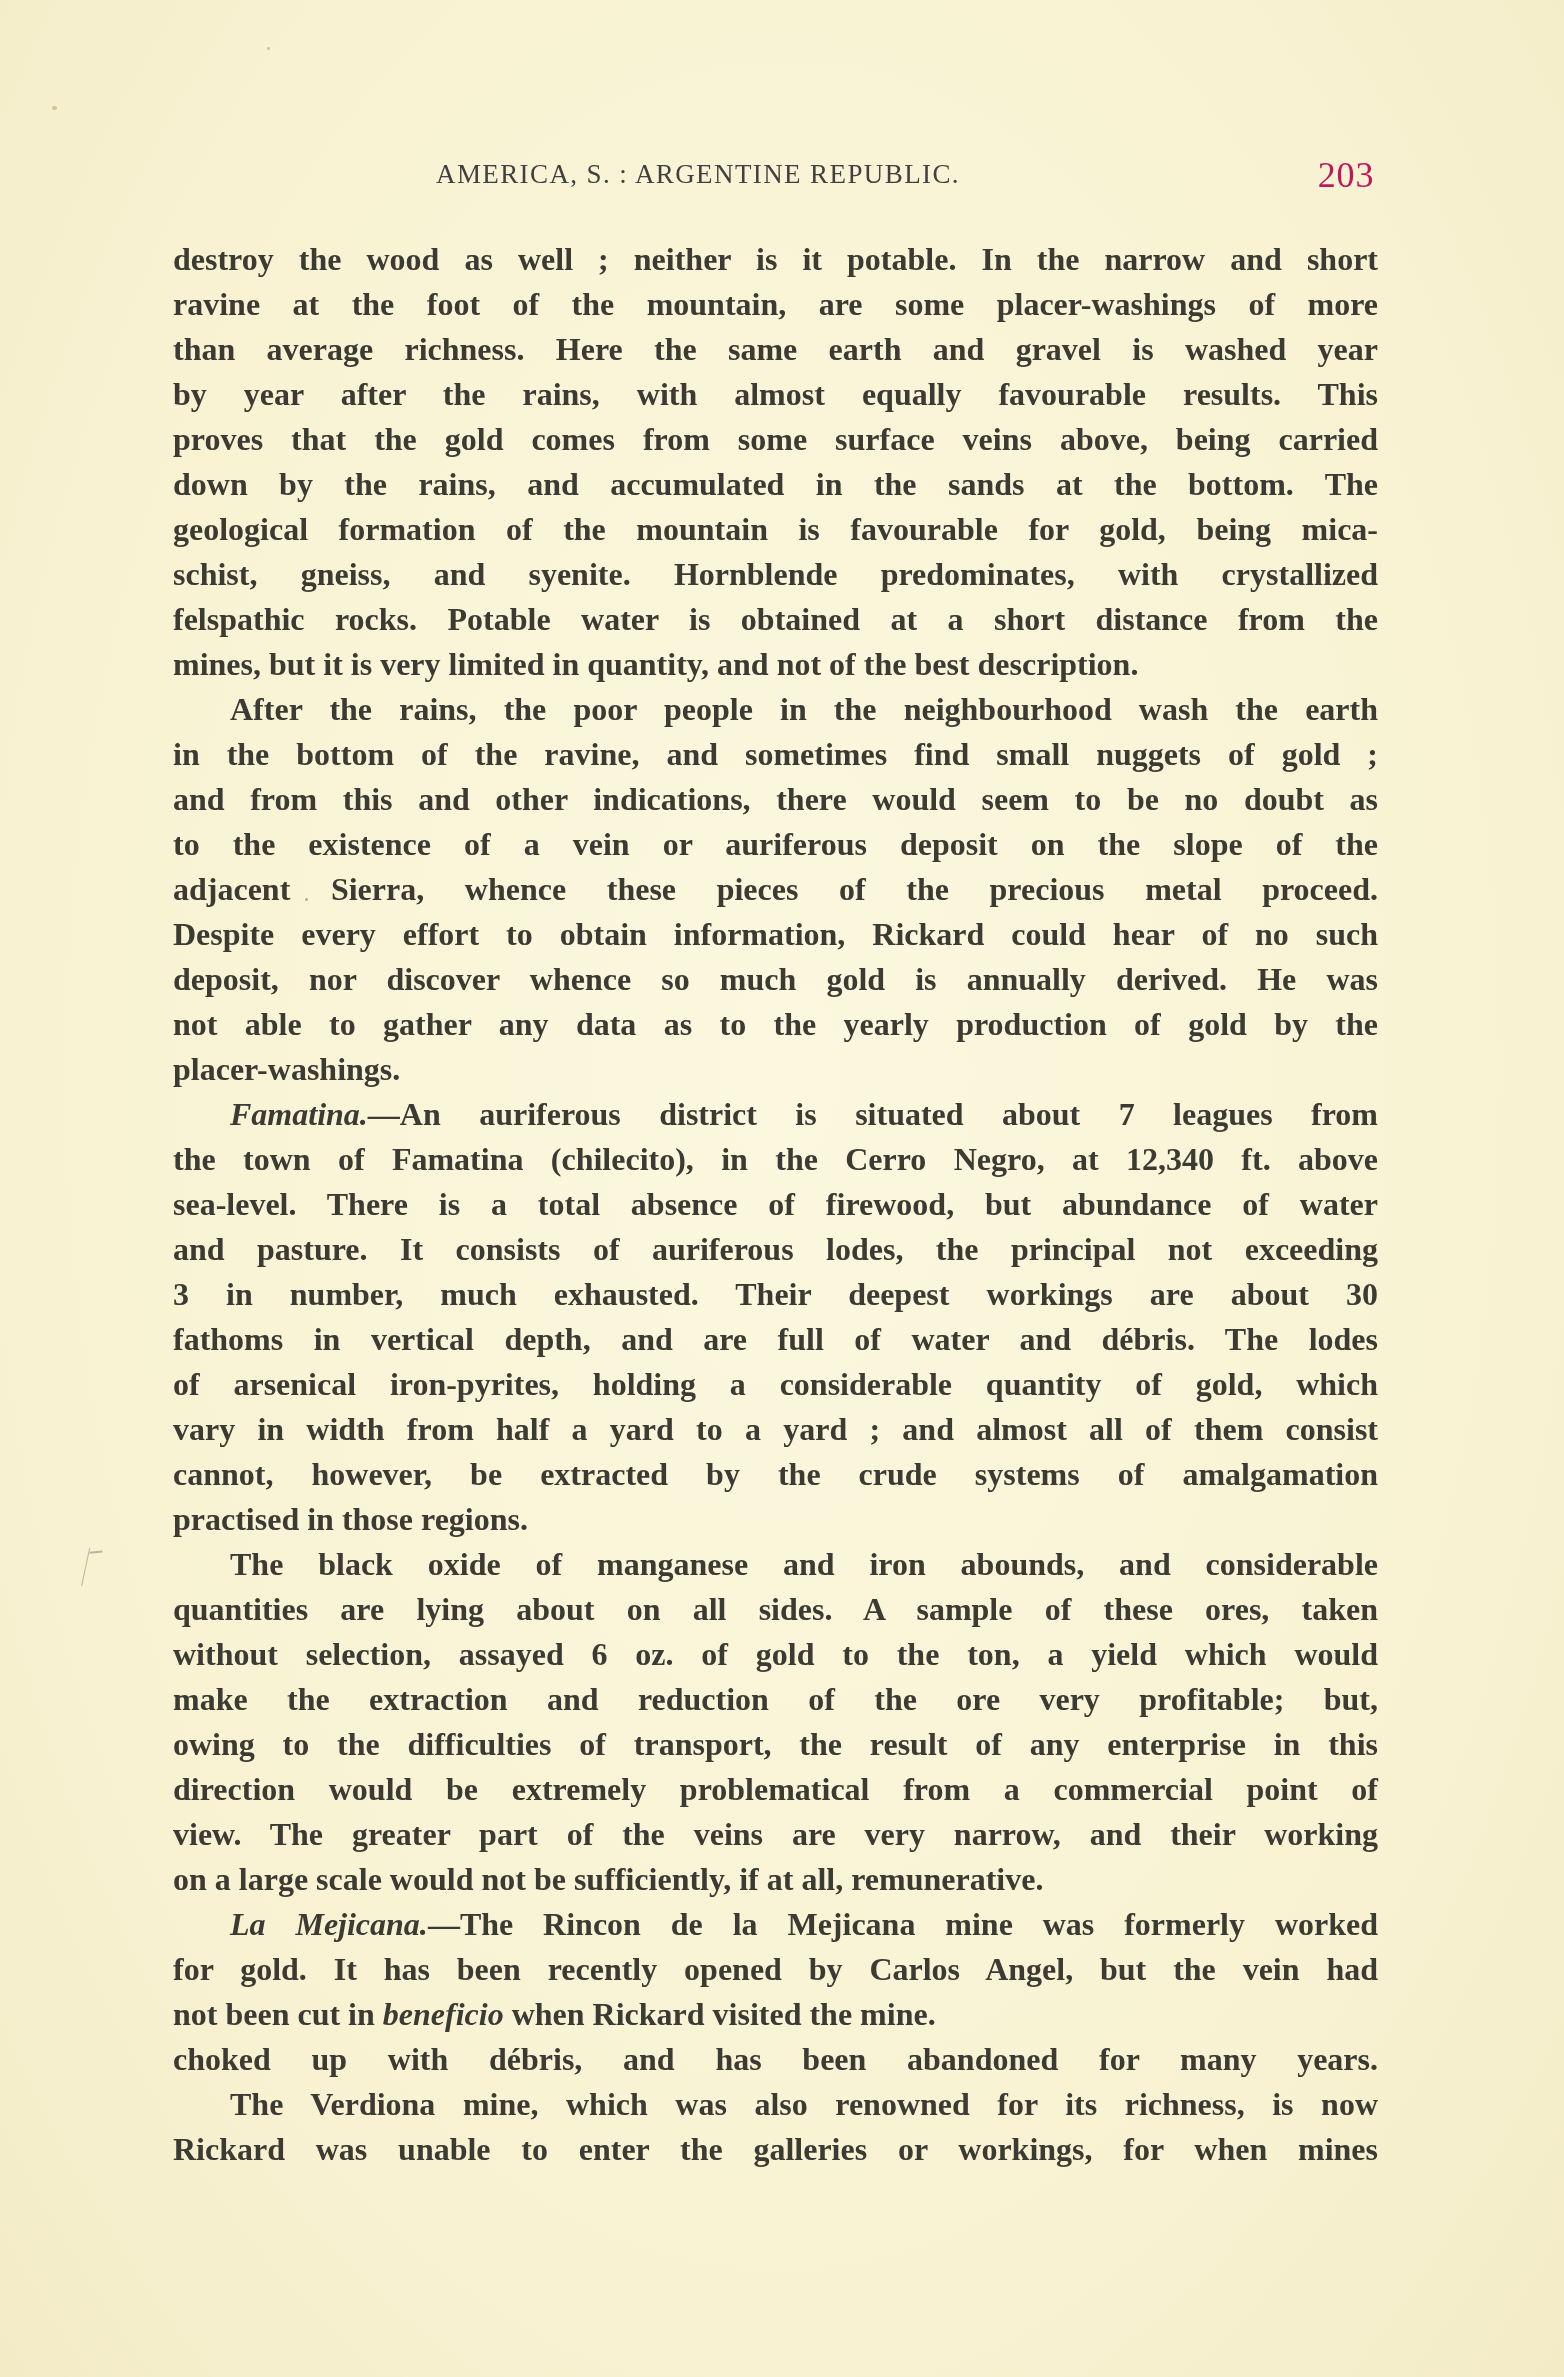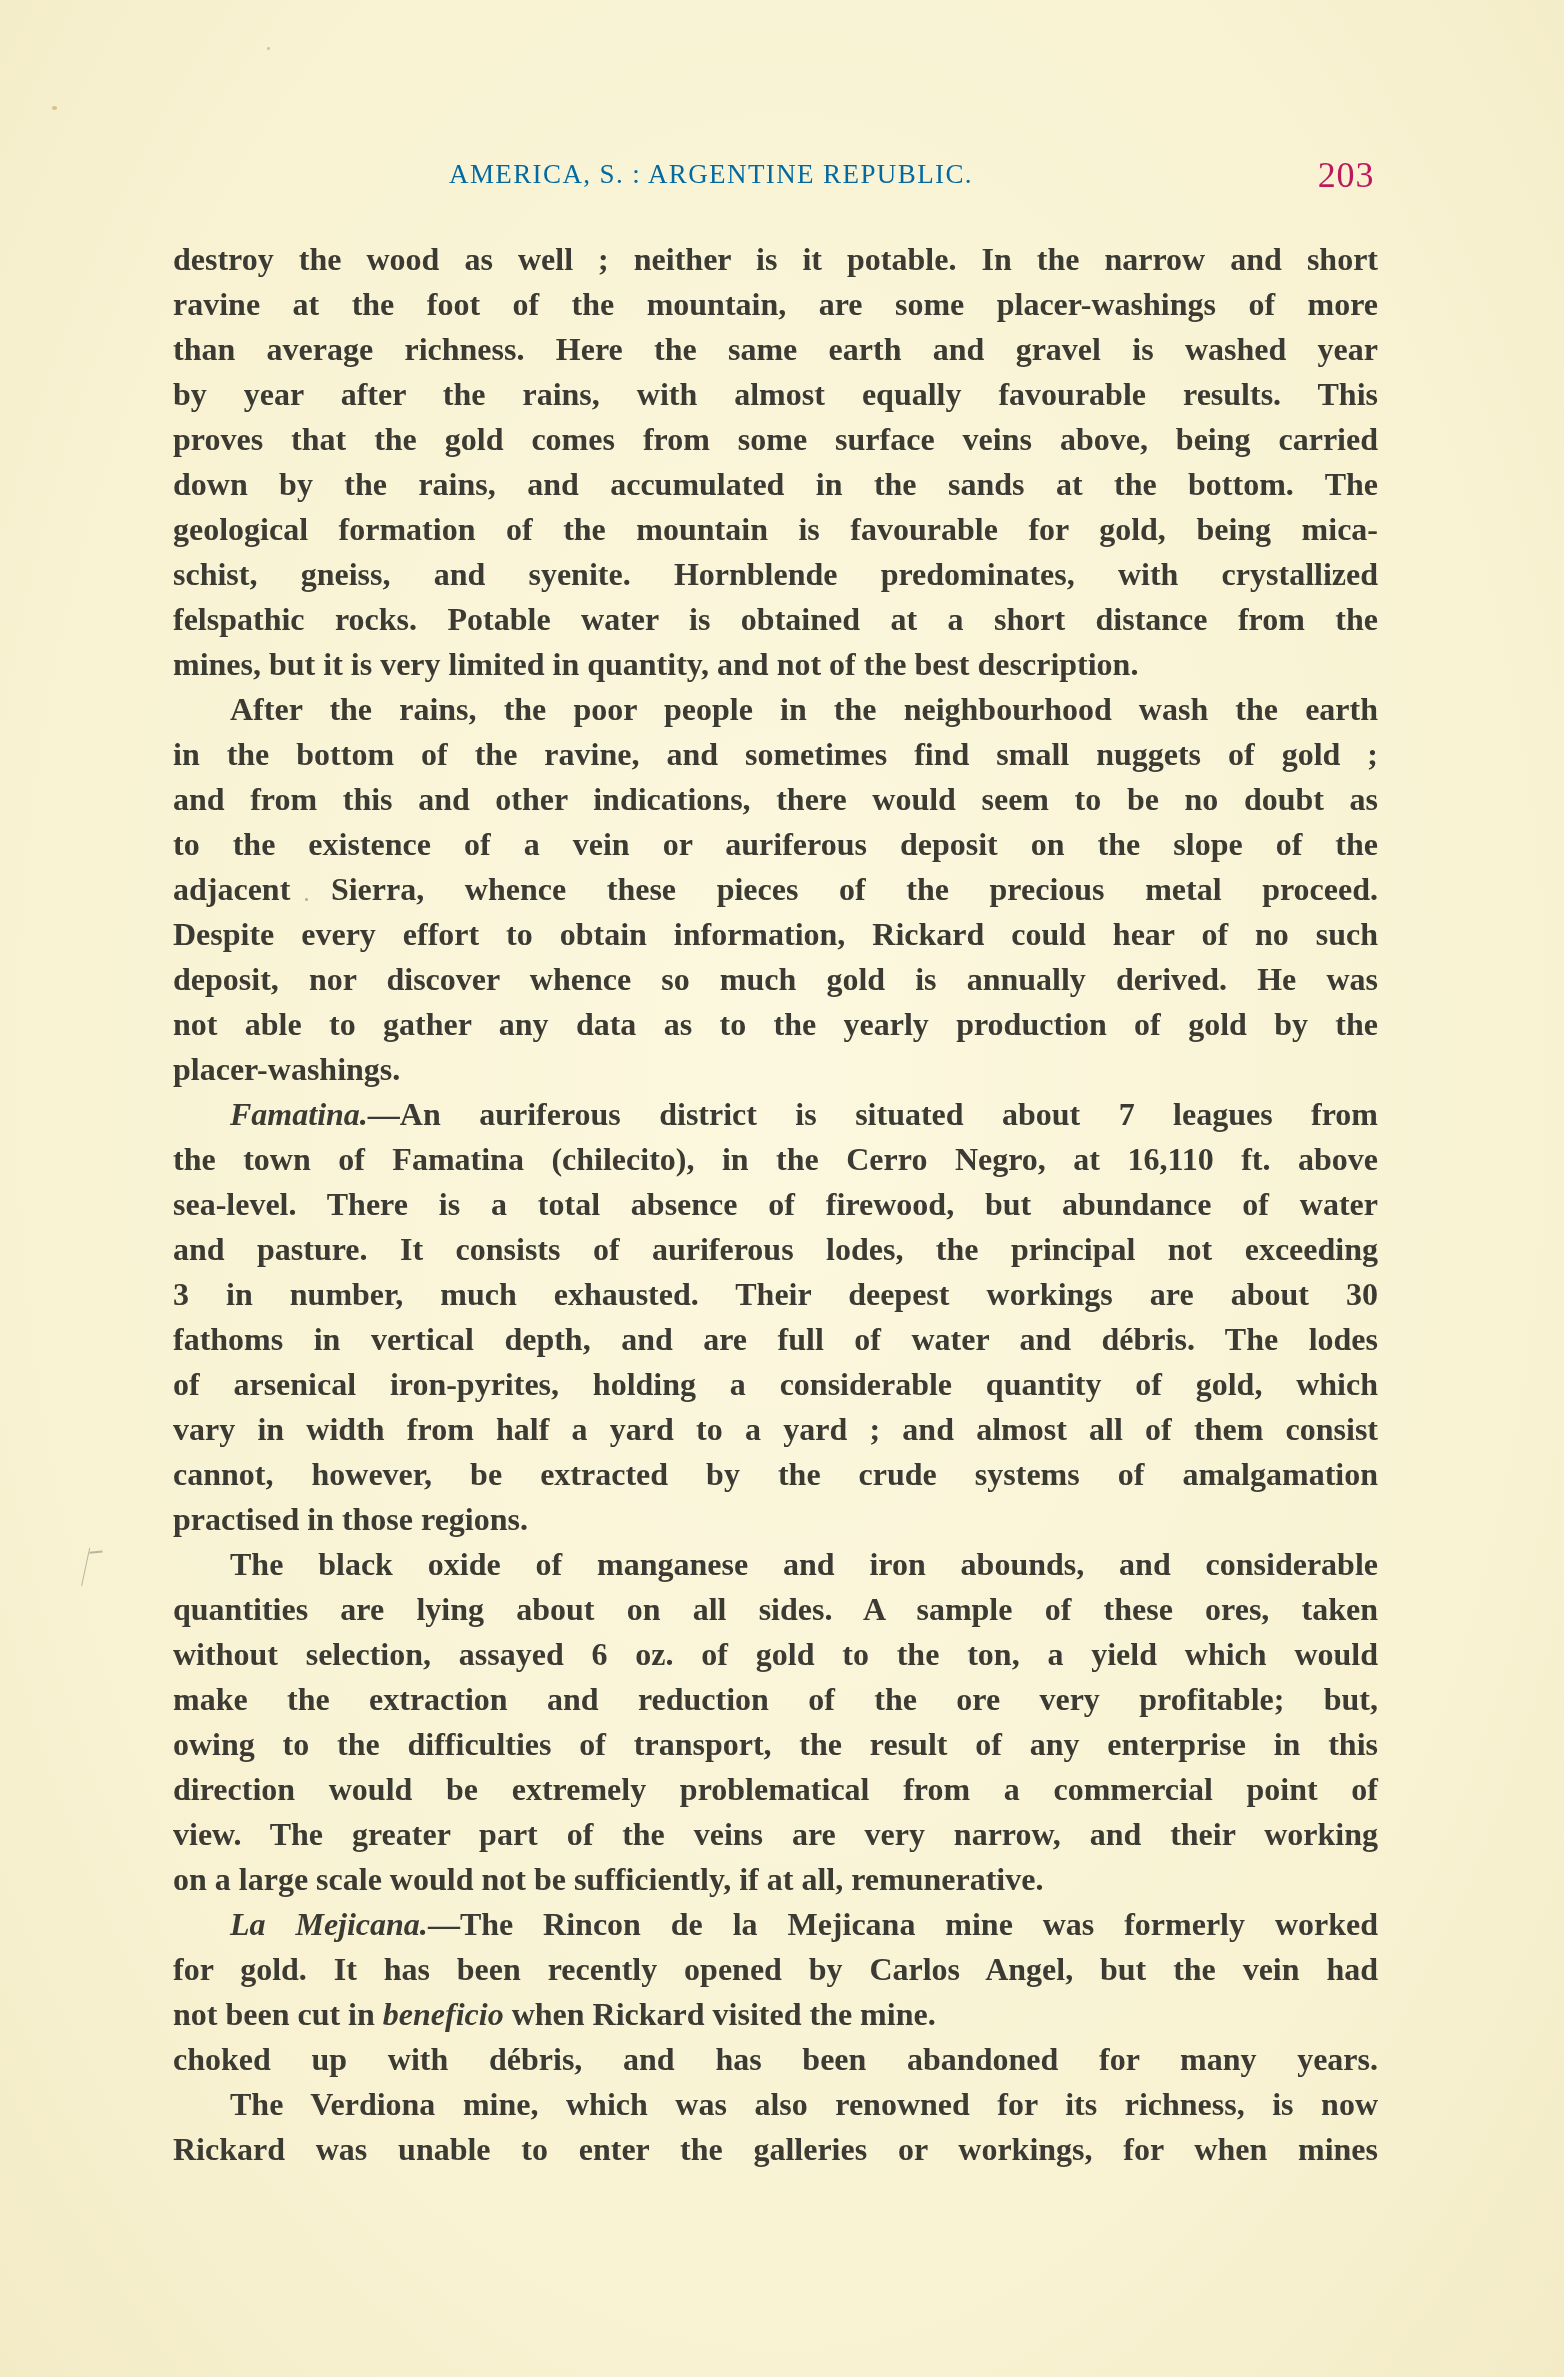--- a/index.html
+++ b/index.html
@@ -25,25 +25,25 @@
     }
     .running-head {
       position: absolute;
       left: 173px;
       top: 154px;
       width: 1205px;
       height: 39px;
     }
     .running-title {
       position: absolute;
-      left: 276px;
+      left: 263px;
       top: 5.4px;
       font-size: 27px;
       letter-spacing: 1.4px;
-      color: #0369a1;
+      color: #404040;
       white-space: nowrap;
     }
     .page-number {
       position: absolute;
       right: 3.6px;
       top: 0px;
       font-size: 36px;
       color: #be185d;
       letter-spacing: 0.9px;
     }
@@ -127,21 +127,21 @@
     <span class="line">in the bottom of the ravine, and sometimes find small nuggets of gold ;</span>
     <span class="line">and from this and other indications, there would seem to be no doubt as</span>
     <span class="line">to the existence of a vein or auriferous deposit on the slope of the</span>
     <span class="line">adjacent Sierra, whence these pieces of the precious metal proceed.</span>
     <span class="line">Despite every effort to obtain information, Rickard could hear of no such</span>
     <span class="line">deposit, nor discover whence so much gold is annually derived.  He was</span>
     <span class="line">not able to gather any data as to the yearly production of gold by the</span>
     <span class="line last">placer-washings.</span>
 
     <span class="line indent"><i>Famatina.</i><span>—An auriferous district is situated about 7 leagues from</span></span>
-    <span class="line">the town of Famatina (chilecito), in the Cerro Negro, at 16,110 ft. above</span>
+    <span class="line">the town of Famatina (chilecito), in the Cerro Negro, at 12,340 ft. above</span>
     <span class="line">sea-level.  There is a total absence of firewood, but abundance of water</span>
     <span class="line">and pasture.  It consists of auriferous lodes, the principal not exceeding</span>
     <span class="line">3 in number, much exhausted.  Their deepest workings are about 30</span>
     <span class="line">fathoms in vertical depth, and are full of water and débris.  The lodes</span>
     <span class="line">of arsenical iron-pyrites, holding a considerable quantity of gold, which</span>
     <span class="line">vary in width from half a yard to a yard ; and almost all of them consist</span>
     <span class="line">cannot, however, be extracted by the crude systems of amalgamation</span>
     <span class="line last">practised in those regions.</span>
 
     <span class="line indent">The black oxide of manganese and iron abounds, and considerable</span>

